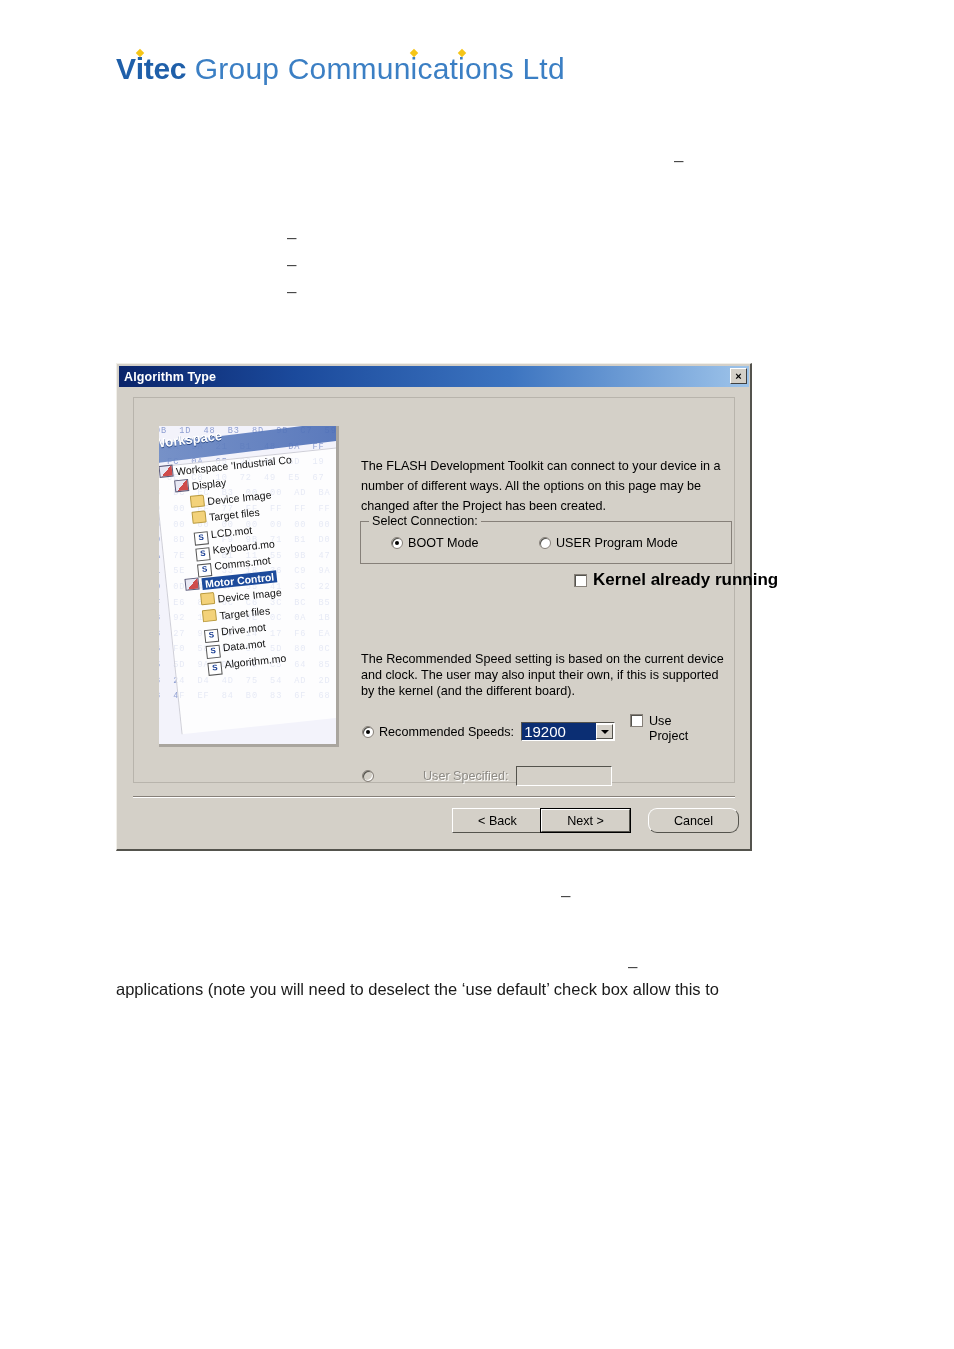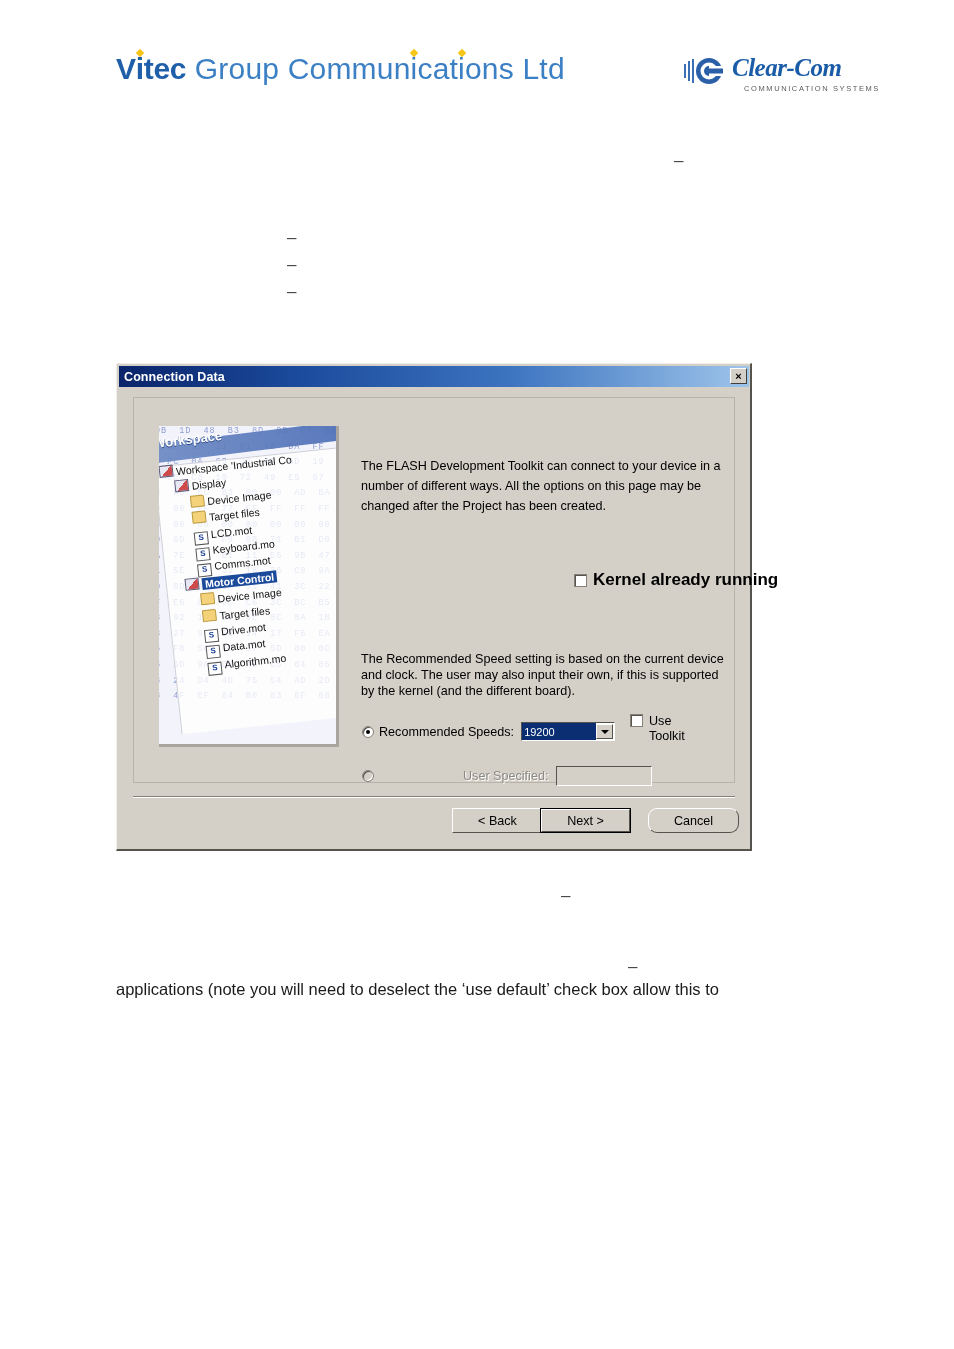--- a/index.html
+++ b/index.html
@@ -442,21 +442,21 @@
     box-sizing: border-box;
     display: flex;
     align-items: stretch;
     margin-left: 7px;
     position: relative;
   }
   #speed-combo-value {
     flex: 1;
     background: #0b2e73;
     color: #ffffff;
-    font-size: 11px;
+    font-size: 15px;
     display: flex;
     align-items: center;
     padding-left: 2px;
     font-family: "Liberation Sans", sans-serif;
   }
   #speed-combo-arrow-button {
     width: 17px;
     background: #d4d0c8;
     border-top: 1px solid #ffffff;
     border-left: 1px solid #ffffff;
@@ -490,21 +490,21 @@
 
   
   #user-specified-row {
     position: absolute;
     left: 228px;
     top: 368px;
     display: flex;
     align-items: center;
   }
   #user-specified-label {
-    margin-left: 84px;
+    margin-left: 44px;
     font-size: 12.6px;
     color: #8d8a84;
     text-shadow: 1px 1px 0 #ffffff;
     white-space: nowrap;
     font-family: "Liberation Sans", sans-serif;
   }
   #user-specified-input {
     width: 96px;
     height: 20px;
     background: #d4d0c8;
@@ -574,49 +574,33 @@
   #cancel-button { left: 531px; border-radius: 9px; }
 </style>
 </head>
 <body>
 
 <div id="page-header">
   <div id="vitec-logo">
     <span class="vitec-word">V<span class="dot-i">i</span>tec</span><span class="rest"> Group Commun<span class="dot-i">i</span>cat<span class="dot-i">i</span>ons Ltd</span>
   </div>
 
-  <div id="clearcom-logo">
-    <svg id="clearcom-mark" viewBox="0 0 44 30">
-      <g fill="#3a6fb5">
-        <rect x="0" y="8" width="2" height="14"></rect>
-        <rect x="4" y="5" width="2" height="20"></rect>
-        <rect x="8" y="3" width="2" height="24"></rect>
-      </g>
-      <circle cx="25" cy="15" r="13" fill="#2b5fa8"></circle>
-      <circle cx="25" cy="15" r="8.5" fill="#ffffff"></circle>
-      <circle cx="25" cy="15" r="5" fill="#2b5fa8"></circle>
-      <rect x="25" y="10" width="16" height="10" fill="#ffffff"></rect>
-      <rect x="25" y="12.5" width="14" height="5" fill="#2b5fa8"></rect>
-    </svg>
-    <div id="clearcom-wordmark">Clear-Com</div>
-    <div id="clearcom-sub">COMMUNICATION SYSTEMS</div>
-  </div>
 </div>
 
 <div class="dash-mark" style="left:674px; top:152px;">–</div>
 <div class="dash-mark" style="left:287px; top:229px;">–</div>
 <div class="dash-mark" style="left:287px; top:256px;">–</div>
 <div class="dash-mark" style="left:287px; top:283px;">–</div>
 <div class="dash-mark" style="left:561px; top:887px;">–</div>
 <div class="dash-mark" style="left:628px; top:958px;">–</div>
 
 <div id="connection-dialog">
 
   <div id="dialog-titlebar">
-    <div id="dialog-title">Connection Data</div>
+    <div id="dialog-title">Algorithm Type</div>
     <div id="dialog-close-button">×</div>
   </div>
 
   <div id="dialog-content-panel">
 
     <div id="wizard-graphic">
       <div id="hex-dump">9B  1D  48  B3  8D  9B  C7  59  A
 7 2A  9A  21  B1  48  DA  FF  5B  3
 0 FC  0A  65  22  4D  5D  19  2E  1
 7 8E  C8  10  72  49  E5  67  09  DD
@@ -649,20 +633,31 @@
         <span class="tnode indent3"><span class="tico tico-folder"></span><span>Device Image</span></span>
         <span class="tnode indent3"><span class="tico tico-folder"></span><span>Target files</span></span>
         <span class="tnode indent3"><span class="tico tico-doc">S</span><span>Drive.mot</span></span>
         <span class="tnode indent3"><span class="tico tico-doc">S</span><span>Data.mot</span></span>
         <span class="tnode indent3"><span class="tico tico-doc">S</span><span>Algorithm.mo</span></span>
       </div>
     </div>
 
     <div id="intro-text">The FLASH Development Toolkit can connect to your device in a number of different ways. All the options on this page may be changed after the Project has been created.</div>
 
+    <div id="select-connection-group">
+      <div id="select-connection-legend">Select Connection:</div>
+      <div class="radio-row" style="left:30px; top:14px;">
+        <span class="radio checked"></span>
+        <span class="radio-label">BOOT Mode</span>
+      </div>
+      <div class="radio-row" style="left:178px; top:14px;">
+        <span class="radio"></span>
+        <span class="radio-label">USER Program Mode</span>
+      </div>
+    </div>
 
     <div id="kernel-running-row">
       <span class="checkbox"></span>
       <span id="kernel-running-label">Kernel already running</span>
     </div>
 
 
     <div id="speed-text">The Recommended Speed setting is based on the current device and clock. The user may also input their own, if this is supported by the kernel (and the different board).</div>
 
     <div id="recommended-speeds-row">
@@ -673,21 +668,21 @@
         <span id="speed-combo-arrow-button">
           <span class="arrow-down"></span>
         </span>
       </span>
     </div>
 
     <div id="use-default-row">
       <span class="checkbox"></span>
       <span id="use-default-label">
         <span>Use</span><br>
-        <span>Toolkit</span>
+        <span>Project</span>
       </span>
     </div>
 
     <div id="user-specified-row">
       <span class="radio disabled"></span>
       <span id="user-specified-label">User Specified:</span>
       <span id="user-specified-input"></span>
     </div>
 
   </div>

